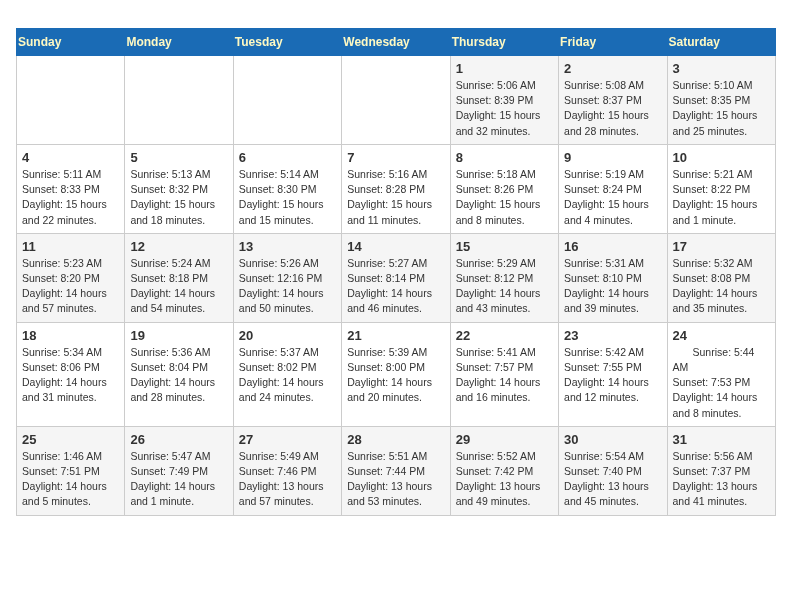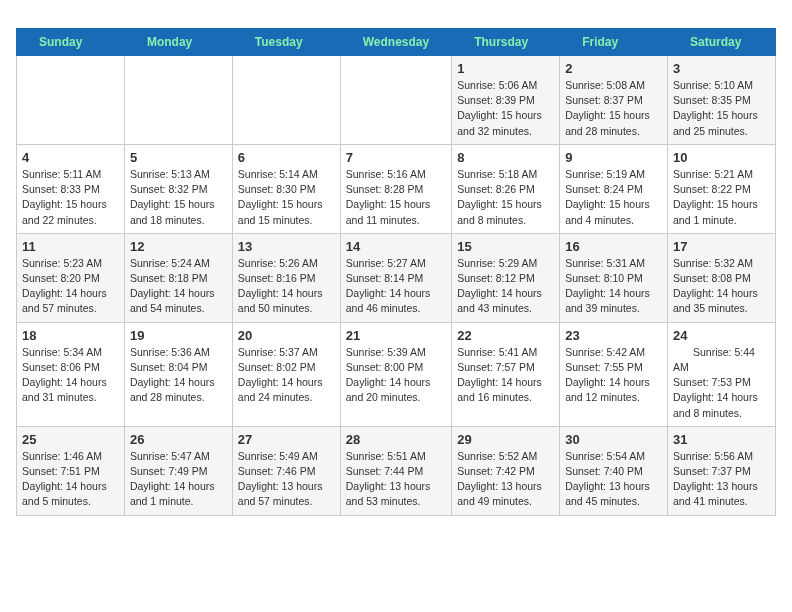--- a/index.html
+++ b/index.html
@@ -53,23 +53,23 @@
       font-size: 15px;
       color: #555;
     }
     table {
       width: 100%;
       border-collapse: collapse;
       font-size: 11px;
     }
     thead tr th {
       background-color: #1a6bb5;
-      color: #86efac;
+      color: #fef9c3;
       text-align: left;
-      padding: 6px 22px;
+      padding: 6px 1px;
       font-size: 12px;
       font-weight: bold;
       border: 1px solid #1a6bb5;
     }
     tbody tr td {
       border: 1px solid #ccc;
       vertical-align: top;
       padding: 5px 5px;
       height: 88px;
       width: 108px;
@@ -164,21 +164,21 @@
       <tr>
         <td><span class="day-number">11</span><span class="day-info" style="white-space: pre-line;">Sunrise: 5:23 AM
 Sunset: 8:20 PM
 Daylight: 14 hours
 and 57 minutes.</span></td>
         <td><span class="day-number">12</span><span class="day-info" style="white-space: pre-line;">Sunrise: 5:24 AM
 Sunset: 8:18 PM
 Daylight: 14 hours
 and 54 minutes.</span></td>
         <td><span class="day-number">13</span><span class="day-info" style="white-space: pre-line;">Sunrise: 5:26 AM
-Sunset: 8:16 PM
+Sunset: 12:16 PM
 Daylight: 14 hours
 and 50 minutes.</span></td>
         <td><span class="day-number">14</span><span class="day-info" style="white-space: pre-line;">Sunrise: 5:27 AM
 Sunset: 8:14 PM
 Daylight: 14 hours
 and 46 minutes.</span></td>
         <td><span class="day-number">15</span><span class="day-info" style="white-space: pre-line;">Sunrise: 5:29 AM
 Sunset: 8:12 PM
 Daylight: 14 hours
 and 43 minutes.</span></td>

